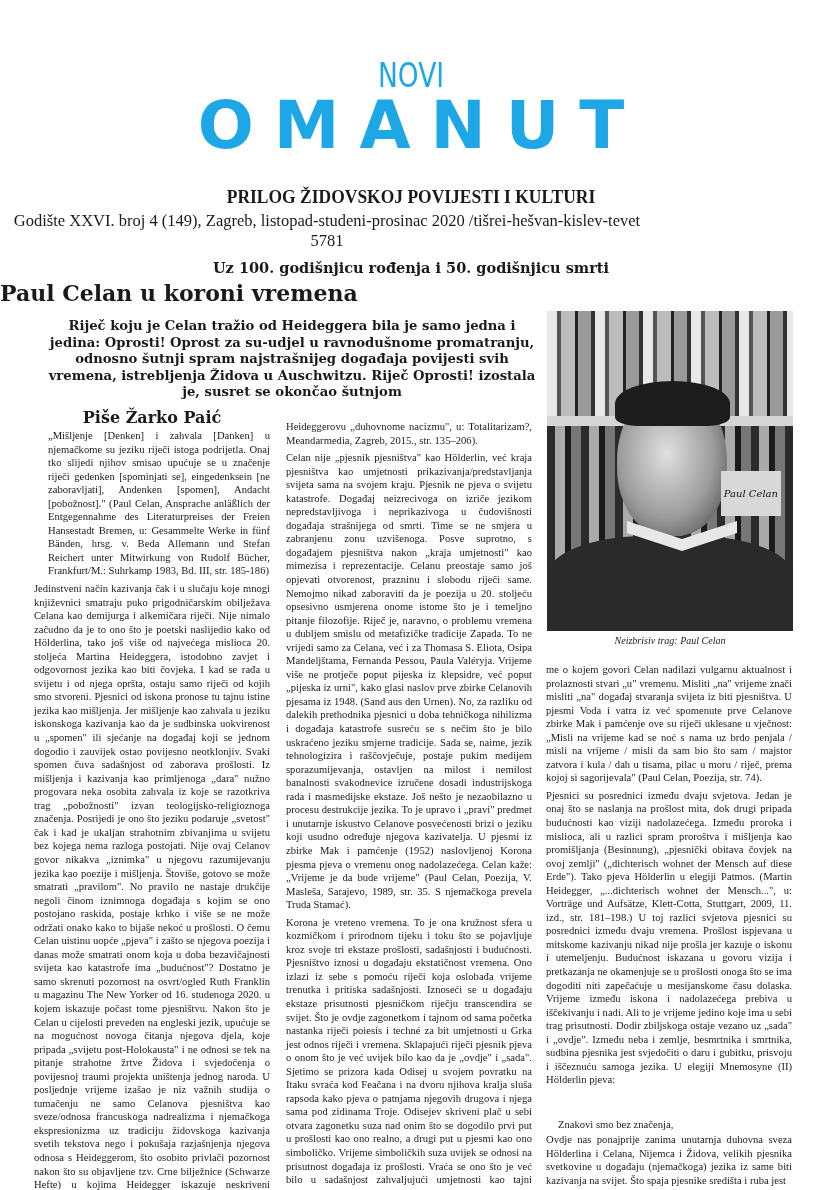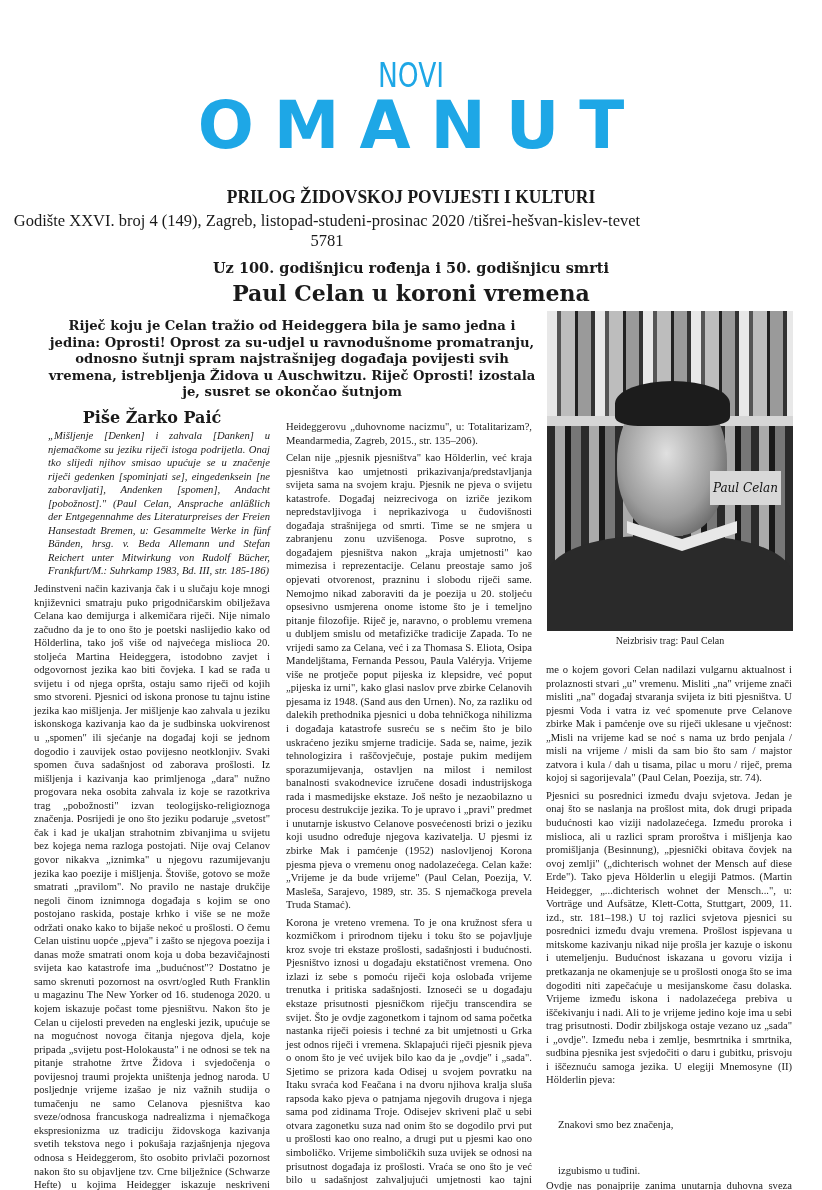--- a/index.html
+++ b/index.html
@@ -2,41 +2,41 @@
 <html><head>
 <meta charset="utf-8">
 <style>
   html, body { margin: 0; padding: 0; background: #ffffff; }
   body { width: 822px; height: 1190px; position: relative; overflow: hidden; color: #1a1a1a; }
   .novi { position: absolute; left: 0; width: 822px; top: 58px; text-align: center; font-family: "DejaVu Sans", sans-serif; font-size: 34px; font-weight: normal; color: #1ea7e6; letter-spacing: 0; transform: scaleX(0.78); line-height: 1; }
   .omanut { position: absolute; left: 0; width: 822px; top: 93px; text-align: center; font-family: "DejaVu Sans", sans-serif; font-size: 66px; font-weight: bold; color: #1ea7e6; letter-spacing: 20px; line-height: 1; padding-left: 20px; box-sizing: border-box; }
   .subtitle { position: absolute; left: 0; width: 822px; top: 186px; text-align: center; font-family: "Liberation Serif", serif; font-weight: bold; font-size: 19px; transform: scaleX(0.92); }
   .issue { position: absolute; left: 0; width: 654px; top: 211px; text-align: center; font-family: "Liberation Serif", serif; font-size: 16.5px; }
   .kicker { position: absolute; left: 0; width: 822px; top: 259px; text-align: center; font-family: "DejaVu Serif", serif; font-weight: bold; font-size: 14.5px; }
-  .headline { position: absolute; left: 0; width: 822px; top: 280px; text-align: center; font-family: "DejaVu Serif", serif; font-weight: bold; font-size: 22px; }
+  .headline { position: absolute; left: 0; width: 822px; top: 280px; font-family: "DejaVu Serif", serif; font-weight: bold; font-size: 22px; }
   .lead { position: absolute; left: 42px; width: 500px; top: 318px; text-align: center; font-family: "DejaVu Serif", serif; font-weight: bold; font-size: 13.2px; line-height: 16.6px; }
   .byline { position: absolute; left: 34px; width: 236px; top: 408px; text-align: center; font-family: "DejaVu Serif", serif; font-weight: bold; font-size: 16px; }
   .col { position: absolute; font-family: "Liberation Serif", serif; font-size: 10.6px; line-height: 13.55px; text-align: justify; hyphens: auto; }
   .col p { margin: 0 0 4px 0; }
   .col1 { left: 34px; top: 429px; width: 236px; }
   .col2 { left: 286px; top: 420px; width: 246px; }
   .col3 { left: 546px; top: 663px; width: 246px; }
-  .quote { padding-left: 14px; font-style: italic; }
+  .quote { padding-left: 14px; }
   .poem { padding-left: 12px; }
   .poem div { line-height: 17px; margin-top: 29px; }
   .photo { position: absolute; left: 547px; top: 311px; width: 246px; height: 320px; background: linear-gradient(180deg, #2a2a2a 0%, #5a5a5a 30%, #1f1f1f 60%, #111 100%); overflow: hidden; }
   .books { position: absolute; left: 0; top: 0; width: 100%; height: 105px; background: repeating-linear-gradient(90deg, #e8e8e8 0 10px, #555 10px 14px, #bdbdbd 14px 28px, #222 28px 31px, #9a9a9a 31px 44px, #333 44px 48px); }
   .shelf { position: absolute; left: 0; top: 105px; width: 100%; height: 10px; background: #d6d6d6; }
   .books2 { position: absolute; left: 0; top: 115px; width: 100%; height: 150px; background: repeating-linear-gradient(90deg, #2b2b2b 0 8px, #aaa 8px 18px, #1a1a1a 18px 24px, #777 24px 34px); }
   .head { position: absolute; left: 70px; top: 75px; width: 110px; height: 150px; border-radius: 50% 50% 45% 45%; background: radial-gradient(ellipse at 45% 45%, #e0e0e0 0%, #9c9c9c 55%, #3a3a3a 100%); }
   .hair { position: absolute; left: 68px; top: 70px; width: 115px; height: 45px; border-radius: 50% 50% 20% 20%; background: #1c1c1c; }
   .collar { position: absolute; left: 80px; top: 210px; width: 110px; height: 30px; background: #e8e8e8; clip-path: polygon(0 0, 50% 60%, 100% 0, 100% 40%, 50% 100%, 0 40%); }
   .body-dark { position: absolute; left: 0; top: 225px; width: 100%; height: 100px; background: #2a2a2a; border-radius: 40% 40% 0 0; }
-  .sig { position: absolute; right: 12px; top: 160px; font-family: "DejaVu Serif", serif; font-style: italic; font-size: 12px; color: #111; background: #d8d8d8; padding: 10px 3px; }
-  .caption { position: absolute; left: 547px; width: 246px; top: 635px; text-align: center; font-family: "Liberation Serif", serif; font-size: 10px; }
+  .sig { position: absolute; right: 12px; top: 160px; font-family: "DejaVu Serif", serif; font-style: italic; font-size: 10px; color: #111; background: #d8d8d8; padding: 17px 3px; }
+  .caption { position: absolute; left: 547px; width: 246px; top: 635px; text-align: center; font-family: "Liberation Serif", serif; font-style: italic; font-size: 10px; }
 </style>
 </head>
 <body>
 
 <div>
   <div class="novi">NOVI</div>
   <div class="omanut">OMANUT</div>
   <div class="subtitle">PRILOG ŽIDOVSKOJ POVIJESTI I KULTURI</div>
   <div class="issue">Godište XXVI. broj 4 (149), Zagreb, listopad-studeni-prosinac 2020 /tišrei-hešvan-kislev-tevet 5781</div>
 </div>
@@ -67,16 +67,15 @@
   <div class="collar"></div>
   <div class="sig">Paul Celan</div>
 </div>
 <div class="caption">Neizbrisiv trag: Paul Celan</div>
 
 <div class="col col3">
   <p>me o kojem govori Celan nadilazi vulgarnu aktualnost i prolaznosti stvari „u" vremenu. Misliti „na" vrijeme znači misliti „na" događaj stvaranja svijeta iz biti pjesništva. U pjesmi Voda i vatra iz već spomenute prve Celanove zbirke Mak i pamćenje ove su riječi uklesane u vječnost: „Misli na vrijeme kad se noć s nama uz brdo penjala / misli na vrijeme / misli da sam bio što sam / majstor zatvora i kula / dah u tisama, pilac u moru / riječ, prema kojoj si sagorijevala" (Paul Celan, Poezija, str. 74).</p>
   <p>Pjesnici su posrednici između dvaju svjetova. Jedan je onaj što se naslanja na prošlost mita, dok drugi pripada budućnosti kao viziji nadolazećega. Između proroka i mislioca, ali u razlici spram proroštva i mišljenja kao promišljanja (Besinnung), „pjesnički obitava čovjek na ovoj zemlji" („dichterisch wohnet der Mensch auf diese Erde"). Tako pjeva Hölderlin u elegiji Patmos. (Martin Heidegger, „...dichterisch wohnet der Mensch...", u: Vorträge und Aufsätze, Klett-Cotta, Stuttgart, 2009, 11. izd., str. 181–198.) U toj razlici svjetova pjesnici su posrednici između dvaju vremena. Prošlost ispjevana u mitskome kazivanju nikad nije prošla jer kazuje o iskonu i utemeljenju. Budućnost iskazana u govoru vizija i pretkazanja ne okamenjuje se u prošlosti onoga što se ima dogoditi niti zapečaćuje u mesijanskome času dolaska. Vrijeme između iskona i nadolazećega prebiva u iščekivanju i nadi. Ali to je vrijeme jedino koje ima u sebi trag prisutnosti. Dodir zbiljskoga ostaje vezano uz „sada" i „ovdje". Između neba i zemlje, besmrtnika i smrtnika, sudbina pjesnika jest svjedočiti o daru i gubitku, prisvoju i iščeznuću samoga jezika. U elegiji Mnemosyne (II) Hölderlin pjeva:</p>
   <div class="poem">
     <div>Znakovi smo bez značenja,</div>
-    <div>izgubismo u tuđini.</div>
   </div>
   <p>Ovdje nas ponajprije zanima unutarnja duhovna sveza Hölderlina i Celana, Nijemca i Židova, velikih pjesnika svetkovine u događaju (njemačkoga) jezika iz same biti kazivanja na svijet. Što spaja pjesnike središta i ruba jest</p>
 </div>
 
 </body></html>

